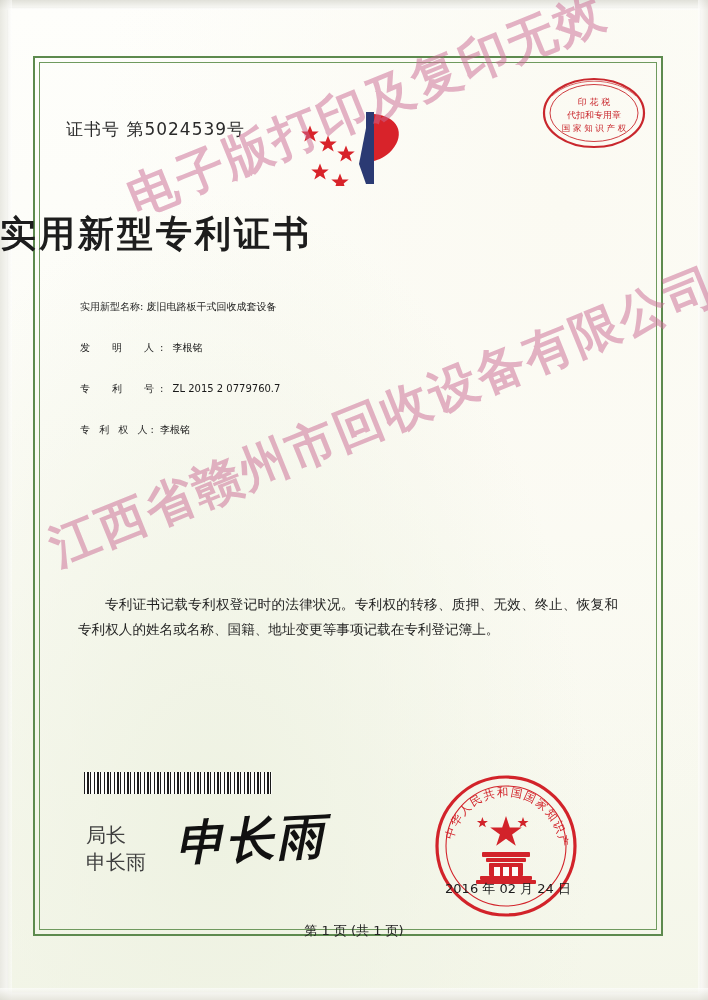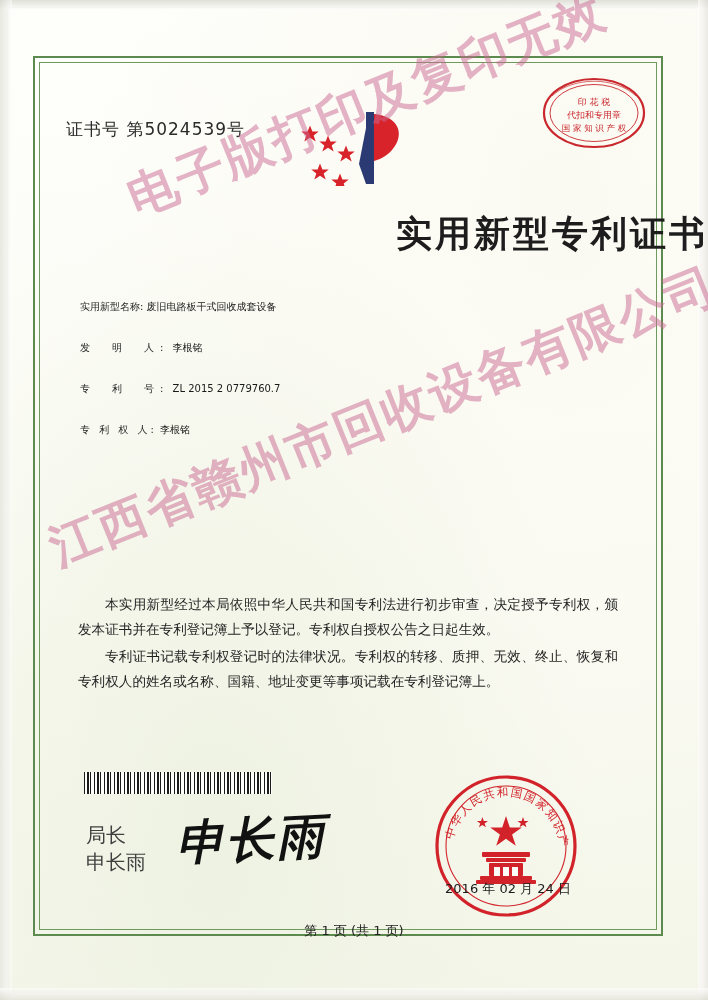--- a/index.html
+++ b/index.html
@@ -84,21 +84,21 @@
     position: absolute;
     left: 300px; top: 108px;
     width: 110px; height: 78px;
   }
 
   
   .main-title {
     position: absolute;
     left: 0; top: 210px;
     width: 708px;
-    text-align: right;
+    text-align: left;
     font-family: "DejaVu Sans", sans-serif;
     font-weight: bold;
     font-size: 36px;
     letter-spacing: 3px;
     color: #1d1d1d;
   }
 
   
   .fields {
     position: absolute;
@@ -293,21 +293,20 @@
       <span class="field-label sp-wide">专　利　号:</span>
       <span class="field-value">ZL 2015 2 0779760.7</span>
     </div>
     <div class="field-row">
       <span class="field-label sp-mid">专 利 权 人:</span>
       <span class="field-value">李根铭</span>
     </div>
   </div>
 
   <div class="body-text">
-    <p>本实用新型经过本局依照中华人民共和国专利法进行初步审查，决定授予专利权，颁发本证书并在专利登记簿上予以登记。专利权自授权公告之日起生效。</p>
     <p>专利证书记载专利权登记时的法律状况。专利权的转移、质押、无效、终止、恢复和专利权人的姓名或名称、国籍、地址变更等事项记载在专利登记簿上。</p>
   </div>
 
   <div class="barcode"></div>
 
   <div class="director">
     <div>局长</div>
     <div>申长雨</div>
   </div>
 

